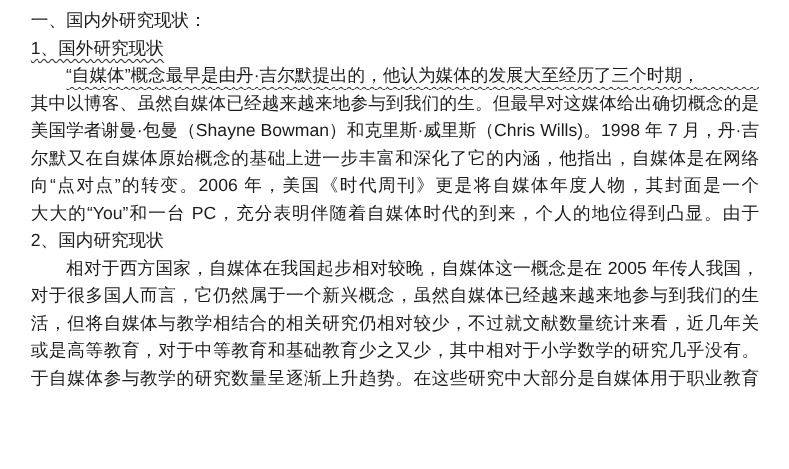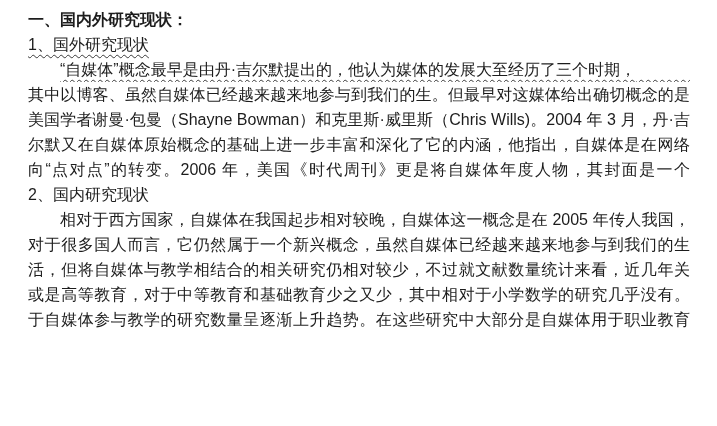--- a/index.html
+++ b/index.html
@@ -18,21 +18,21 @@
     font-family: "Liberation Sans", sans-serif;
     color: #1c1c1c;
     font-size: 16px;
     line-height: 25px;
   }
   .line {
     min-height: 25px;
     white-space: normal;
   }
   .line.bold {
-    font-weight: bold;
+    font-weight: normal;
   }
   .line.indent {
     text-indent: 2em;
   }
   .line.justify {
     text-align: justify;
     text-align-last: justify;
   }
   .line.nowrap {
     white-space: nowrap;
@@ -51,23 +51,24 @@
 </style>
 </head>
 <body>
 
 <div class="page">
   <div id="doc-body">
       <div class="line bold"><span>一、国内外研究现状：</span></div>
       <div class="line"><span class="wavy">1、国外研究现状</span></div>
       <div class="line indent nowrap"><span class="wavy">“自媒体”概念最早是由丹·吉尔默提出的，他认为媒体的发展大至经历了三个时期，</span><span class="wavy wave-fill">&nbsp;&nbsp;&nbsp;&nbsp;&nbsp;&nbsp;&nbsp;&nbsp;&nbsp;&nbsp;&nbsp;&nbsp;&nbsp;&nbsp;&nbsp;&nbsp;&nbsp;&nbsp;&nbsp;&nbsp;&nbsp;&nbsp;&nbsp;&nbsp;&nbsp;&nbsp;&nbsp;&nbsp;&nbsp;&nbsp;&nbsp;&nbsp;&nbsp;&nbsp;&nbsp;&nbsp;&nbsp;&nbsp;&nbsp;&nbsp;&nbsp;&nbsp;&nbsp;&nbsp;&nbsp;&nbsp;&nbsp;&nbsp;&nbsp;&nbsp;&nbsp;&nbsp;&nbsp;&nbsp;&nbsp;&nbsp;&nbsp;&nbsp;&nbsp;&nbsp;</span></div>
       <div class="line justify"><span>其中以博客、虽然自媒体已经越来越来地参与到我们的生。但最早对这媒体给出确切概念的是</span></div>
-      <div class="line justify"><span>美国学者谢曼·包曼（Shayne Bowman）和克里斯·威里斯（Chris Wills)。2004 年 3 月，丹·吉</span></div>
+      <div class="line justify"><span>美国学者谢曼·包曼（Shayne Bowman）和克里斯·威里斯（Chris Wills)。1998 年 7 月，丹·吉</span></div>
       <div class="line justify"><span>尔默又在自媒体原始概念的基础上进一步丰富和深化了它的内涵，他指出，自媒体是在网络</span></div>
       <div class="line justify"><span>向“点对点”的转变。2006 年，美国《时代周刊》更是将自媒体年度人物，其封面是一个</span></div>
+      <div class="line justify"><span>大大的“You”和一台 PC，充分表明伴随着自媒体时代的到来，个人的地位得到凸显。由于</span></div>
       <div class="line"><span>2、国内研究现状</span></div>
       <div class="line indent justify"><span>相对于西方国家，自媒体在我国起步相对较晚，自媒体这一概念是在 2005 年传人我国，</span></div>
       <div class="line justify"><span>对于很多国人而言，它仍然属于一个新兴概念，虽然自媒体已经越来越来地参与到我们的生</span></div>
       <div class="line justify"><span>活，但将自媒体与教学相结合的相关研究仍相对较少，不过就文献数量统计来看，近几年关</span></div>
       <div class="line justify"><span>或是高等教育，对于中等教育和基础教育少之又少，其中相对于小学数学的研究几乎没有。</span></div>
       <div class="line justify"><span>于自媒体参与教学的研究数量呈逐渐上升趋势。在这些研究中大部分是自媒体用于职业教育</span></div>
     </div>
 </div>
 
 </body></html>

